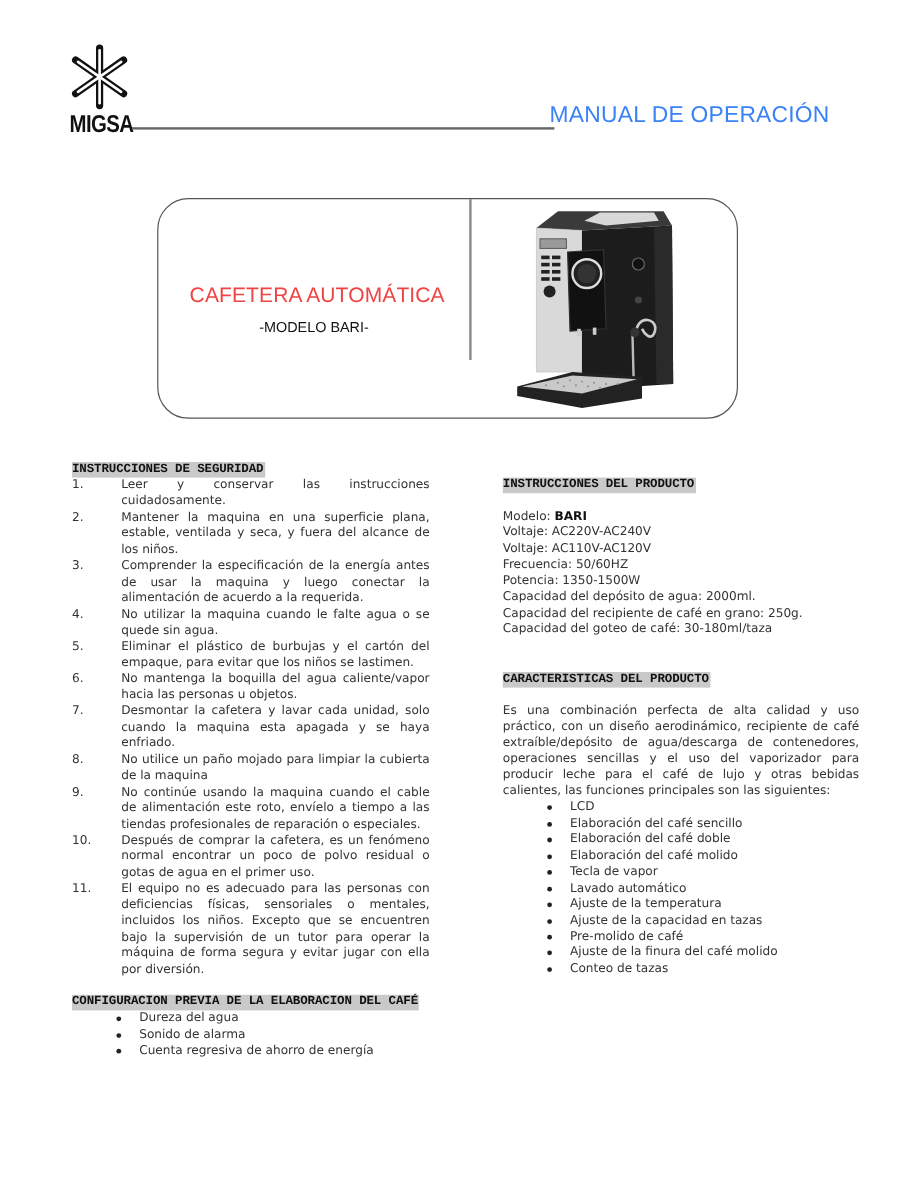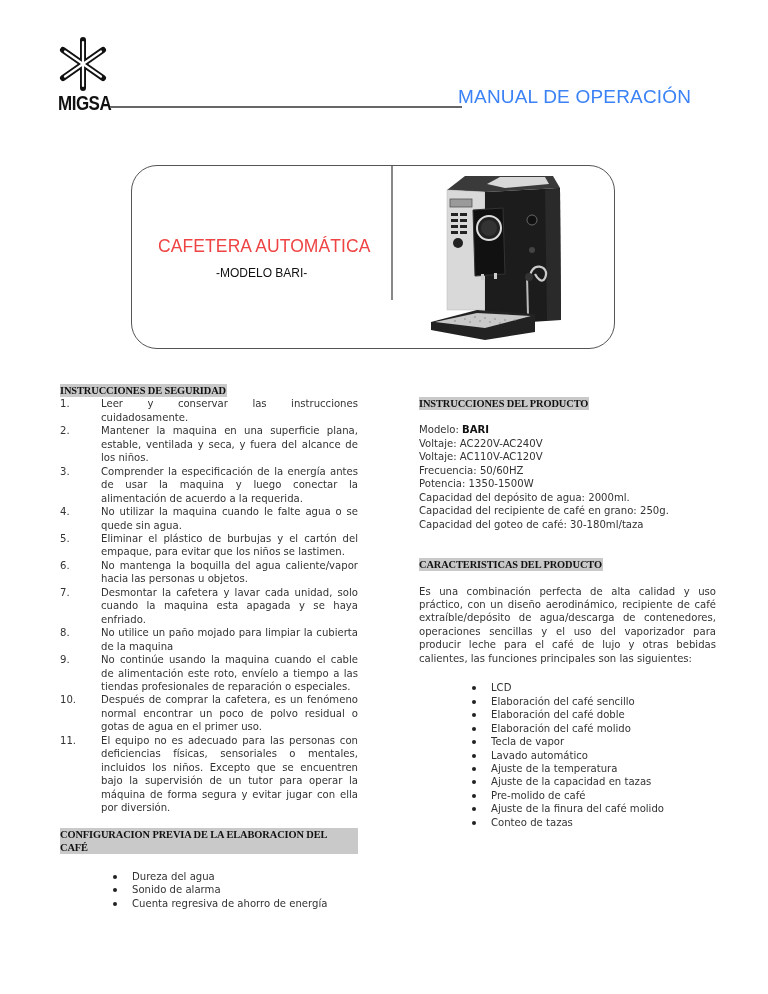--- a/index.html
+++ b/index.html
@@ -43,26 +43,26 @@
     font-size: 12px; color: #111; white-space: nowrap; margin-left: 11px;
   }
   .machine { left: 425px; top: 170px; width: 140px; height: 175px; }
 
   
   .col { font-family: "DejaVu Sans", sans-serif; font-size: 10.1px; line-height: 13.45px; color: #333; }
   .section-head {
     display: inline-block; background: #c9c9c9; color: #111;
     font-weight: bold; font-size: 10.4px; letter-spacing: -0.1px;
     line-height: 13px; padding-right: 1px;
-    font-family: Liberation Serif, serif;
+    font-family: Liberation Mono, monospace;
   }
   .num-list { margin: 0; padding: 0; list-style: none; }
   .num-list li { position: relative; padding-left: 41px; text-align: justify; text-align-last: left; }
   .num-list li .n { position: absolute; left: 0; width: 20px; }
-  .bullet-list { margin: 16px; padding: 0; list-style: none; }
+  .bullet-list { margin: 0; padding: 0; list-style: none; }
   .bullet-list li { position: relative; padding-left: 56px; }
   .bullet-list li::before { content: ""; position: absolute; left: 37px; top: 5px; width: 4px; height: 4px; background: #222; border-radius: 50%; }
 
   .left-col { left: 60px; top: 384px; width: 298px; }
   .left-col .gap { height: 13px; }
   .right-col { left: 419px; top: 397px; width: 297px; }
   .para { text-align: justify; margin: 0; }
   .bold { font-weight: bold; color: #111; }
 </style>
 </head>

